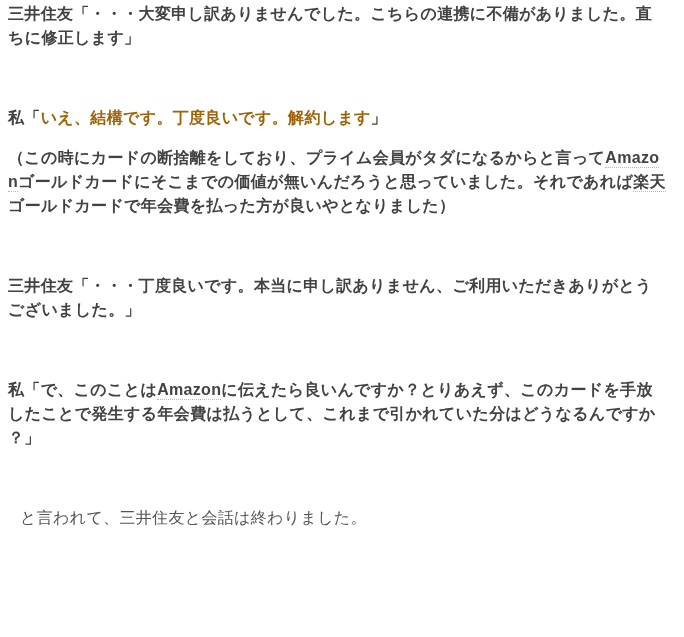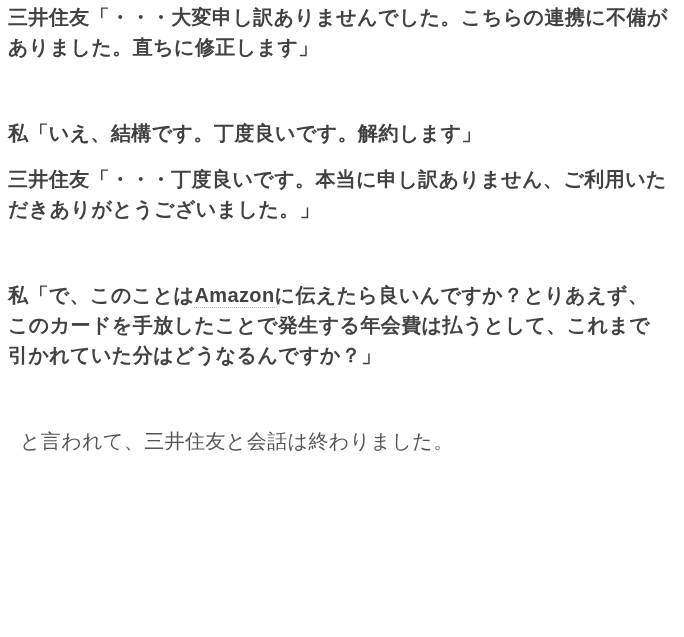--- a/index.html
+++ b/index.html
@@ -13,33 +13,33 @@
     height: 637px;
     overflow: hidden;
     font-family: "Liberation Sans", "DejaVu Sans", sans-serif;
   }
   .article {
     padding: 2px 8px 0 8px;
     width: 684px;
   }
   .para {
     margin: 0 8px 56px 0;
-    font-size: 20px;
+    font-size: 16px;
     line-height: 1.5;
     font-weight: 700;
     color: #424242;
     letter-spacing: 0.02em;
     overflow-wrap: break-word;
     line-break: anywhere;
   }
   .para--tight {
     margin-bottom: 16px;
   }
   .red-text {
-    color: #404040;
+    color: #a16207;
   }
   .kw {
     color: #424242;
     text-decoration: none;
     border-bottom: 1px dotted #b7b7b7;
     padding-bottom: 1px;
     cursor: pointer;
   }
   .para--closing {
     font-weight: 400;
@@ -50,20 +50,21 @@
 </style>
 </head>
 <body>
 
 <div class="article">
 
   <p class="para">三井住友「・・・大変申し訳ありませんでした。こちらの連携に不備がありました。直ちに修正します」</p>
 
   <p class="para para--tight"><span>私「</span><span class="red-text">いえ、結構です。丁度良いです。解約します</span><span>」</span></p>
 
+  <p class="para"><span>（この時にカードの断捨離をしており、プライム会員がタダになるからと言って</span><a class="kw">Amazon</a><span>ゴールドカードにそこまでの価値が無いんだろうと思っていました。それであれば</span><a class="kw">楽天</a><span>ゴールドカードで年会費を払った方が良いやとなりました）</span></p>
 
   <p class="para">三井住友「・・・丁度良いです。本当に申し訳ありません、ご利用いただきありがとうございました。」</p>
 
   <p class="para"><span>私「で、このことは</span><a class="kw">Amazon</a><span>に伝えたら良いんですか？とりあえず、このカードを手放したことで発生する年会費は払うとして、これまで引かれていた分はどうなるんですか？」</span></p>
 
 
   <p class="para para--closing">と言われて、三井住友と会話は終わりました。</p>
 
 </div>
 

